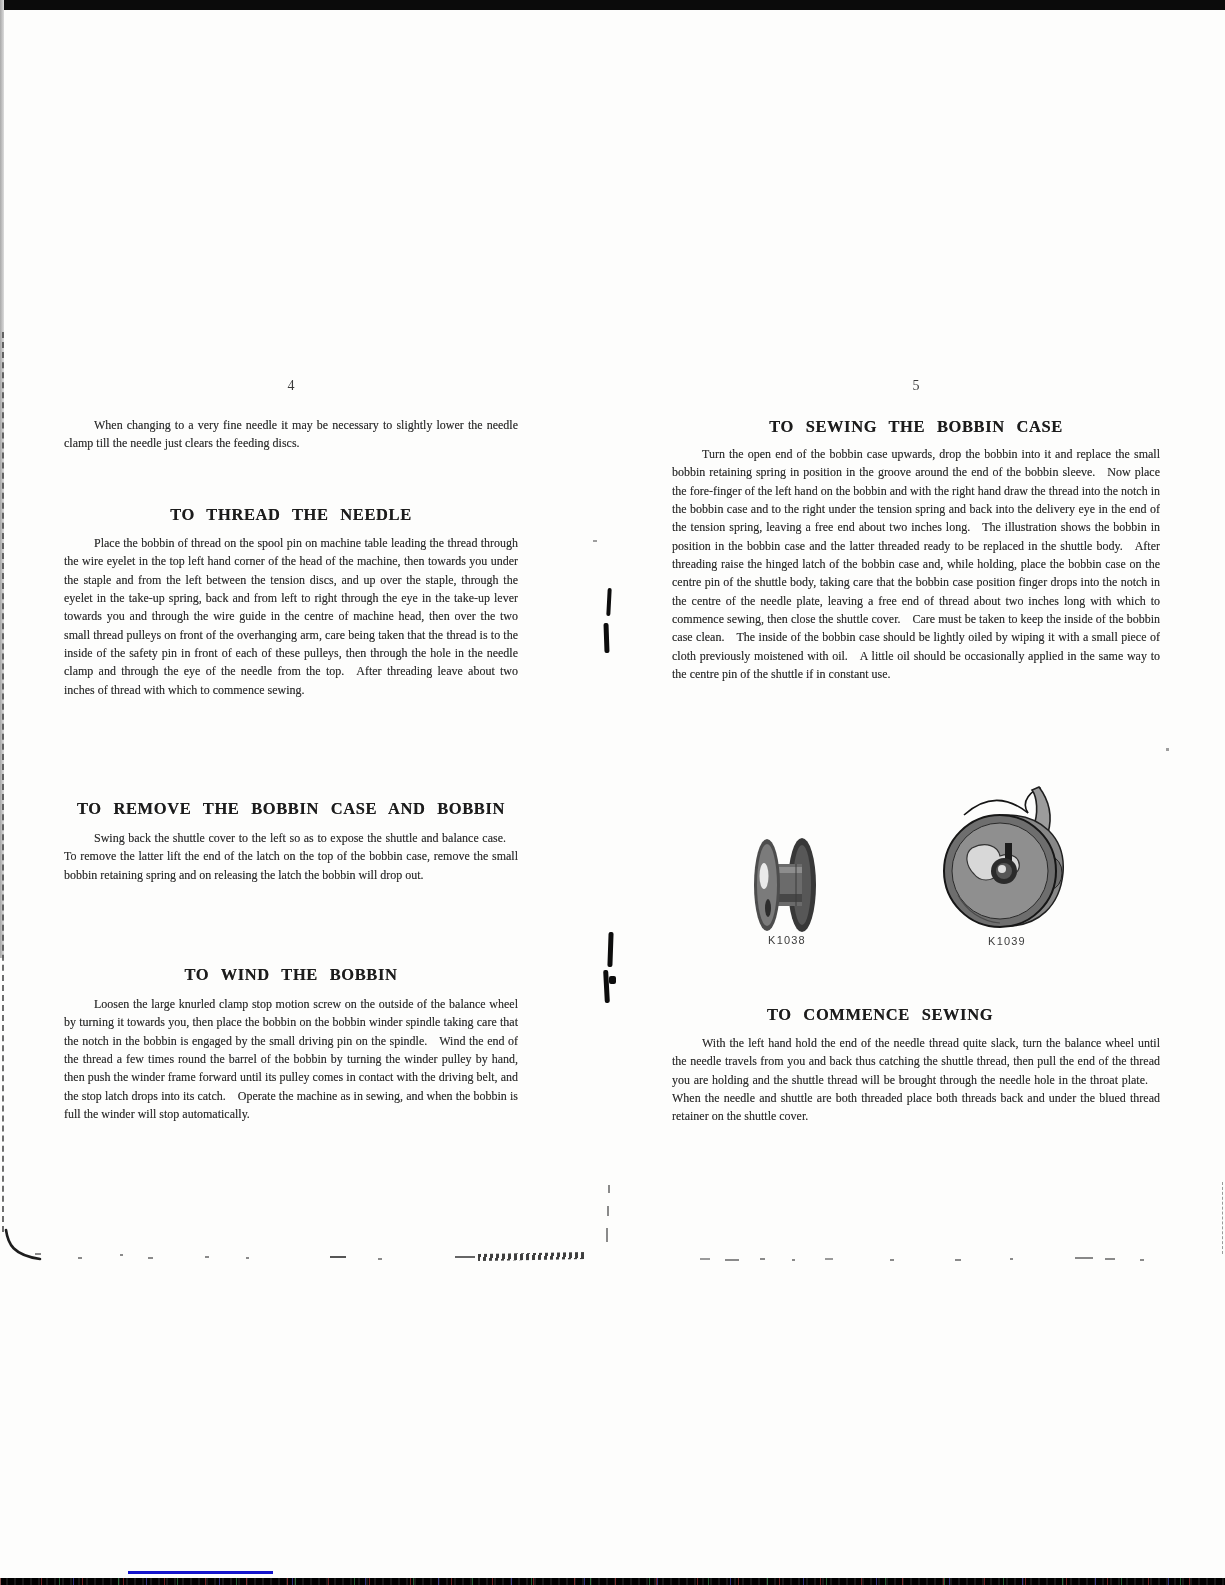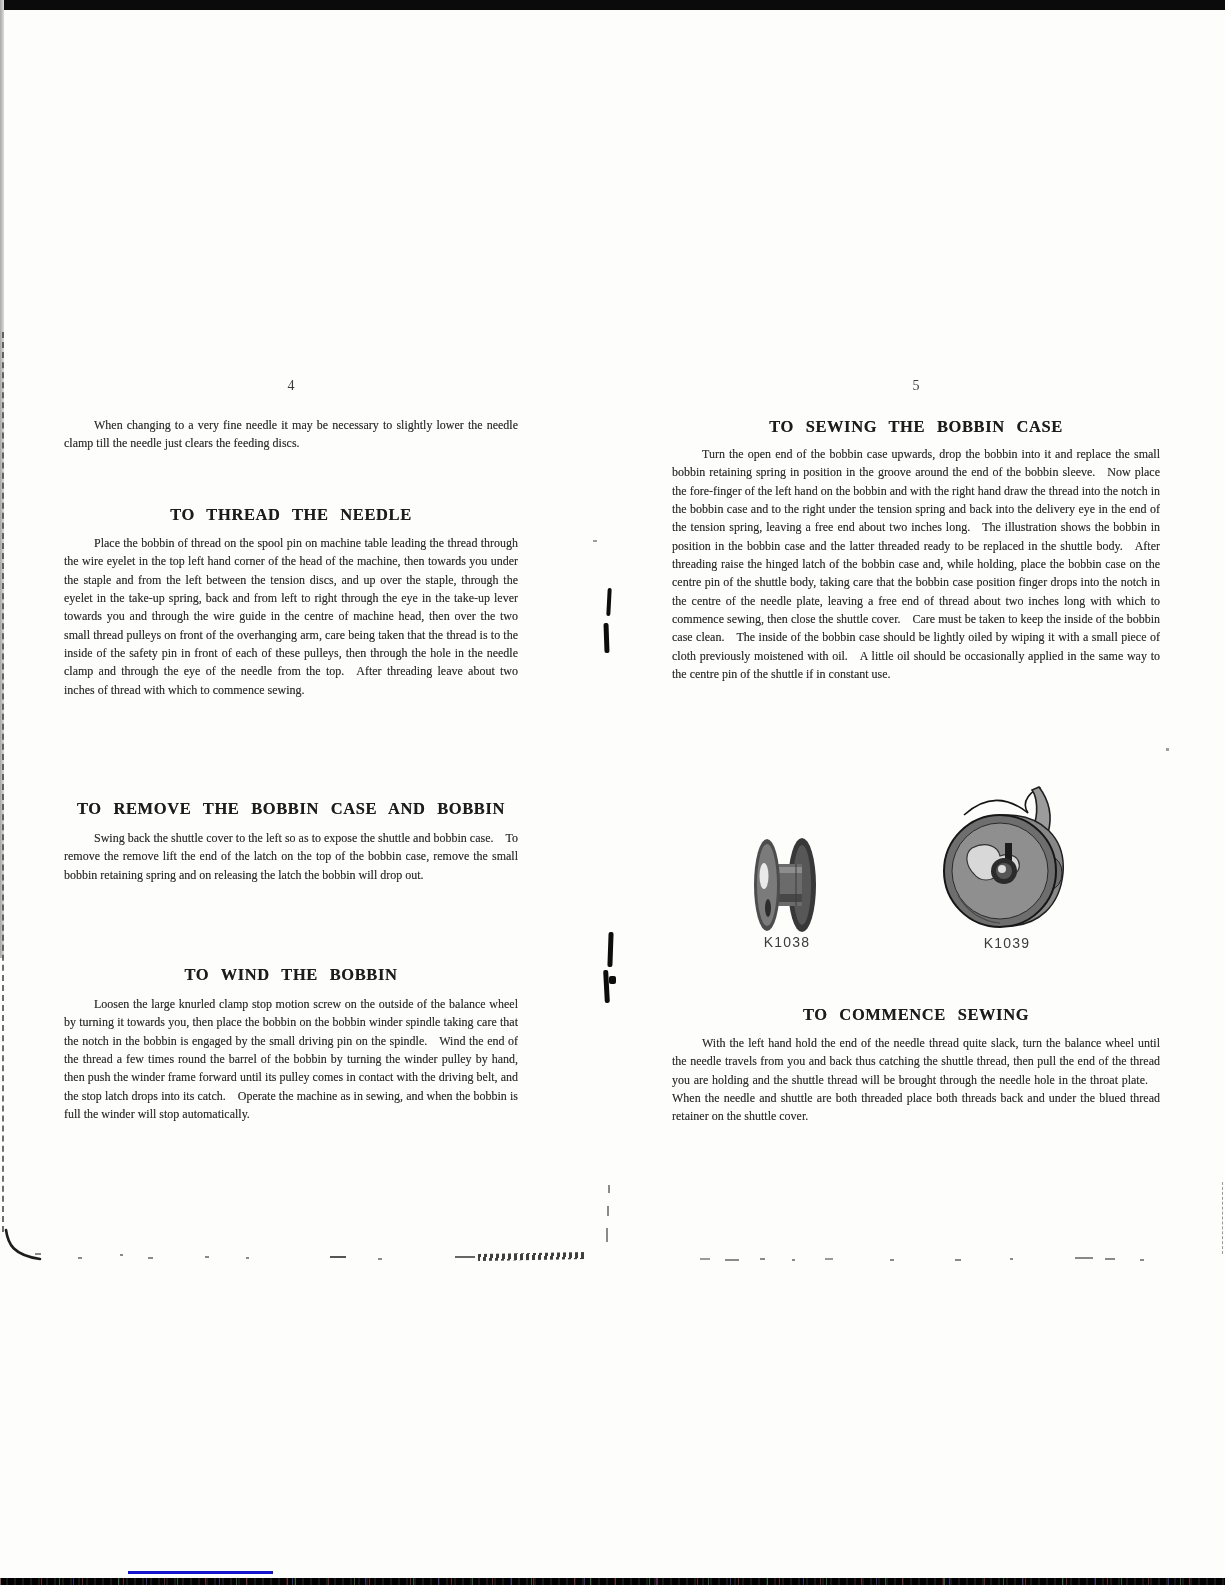--- a/index.html
+++ b/index.html
@@ -14,21 +14,21 @@
   .heading {
     font-weight:bold; font-size:16.5px; letter-spacing:0.6px; word-spacing:7px;
     text-align:center; color:#1c1c1c; text-shadow:0 0 0.5px rgba(20,20,20,.6);
   }
   .para {
     font-size:12px; line-height:18.35px; text-align:justify; text-indent:30px;
     color:#2e2e2e; text-shadow:0 0 0.5px rgba(45,45,45,.5);
   }
   .figlabel {
     font-family:"Liberation Sans","DejaVu Sans",sans-serif;
-    font-size:14px; letter-spacing:1.2px; text-align:center; color:#3c3c3c;
+    font-size:11px; letter-spacing:1.2px; text-align:center; color:#3c3c3c;
   }
   .topbar { left:0; top:318; width:1225px; height:10px; }
   .ink { position:absolute; background:#0d0d0d; border-radius:2px; }
   .speck { position:absolute; background:#8a8a8a; }
   .edge-strip { left:0; top:316; width:4px; height:958px;
     background:linear-gradient(to right,#a8a8a8,#dcdcdc); }
   .edge-line { left:2px; top:332px; height:900px; width:0;
     border-left:2px dashed #3f3f3f; opacity:.75; }
   .right-edge-line { left:1222px; top:1182px; height:72px; width:0;
     border-left:1px dashed #9a9a9a; }
@@ -51,21 +51,21 @@
   <div class="blk topbar" style="background-color: rgb(11, 11, 11);"></div>
 
   <div class="blk pagenum" style="left:64px; top:378px; width:454px;">4</div>
 
   <div class="blk para" style="left:64px; top:416px; width:454px;">When changing to a very fine needle it may be necessary to slightly lower the needle clamp till the needle just clears the feeding discs.</div>
 
   <div class="blk heading" style="left:64px; top:505px; width:454px;">TO THREAD THE NEEDLE</div>
   <div class="blk para" style="left:64px; top:534px; width:454px;">Place the bobbin of thread on the spool pin on machine table leading the thread through the wire eyelet in the top left hand corner of the head of the machine, then towards you under the staple and from the left between the tension discs, and up over the staple, through the eyelet in the take-up spring, back and from left to right through the eye in the take-up lever towards you and through the wire guide in the centre of machine head, then over the two small thread pulleys on front of the overhanging arm, care being taken that the thread is to the inside of the safety pin in front of each of these pulleys, then through the hole in the needle clamp and through the eye of the needle from the top. After threading leave about two inches of thread with which to commence sewing.</div>
 
   <div class="blk heading" style="left:64px; top:799px; width:454px;">TO REMOVE THE BOBBIN CASE AND BOBBIN</div>
-  <div class="blk para" style="left:64px; top:829px; width:454px;">Swing back the shuttle cover to the left so as to expose the shuttle and bobbin case. To remove the remove lift the end of the latch on the top of the bobbin case, remove the small bobbin retaining spring and on releasing the latch the bobbin will drop out.</div>
+  <div class="blk para" style="left:64px; top:829px; width:454px;">Swing back the shuttle cover to the left so as to expose the shuttle and balance case. To remove the latter lift the end of the latch on the top of the bobbin case, remove the small bobbin retaining spring and on releasing the latch the bobbin will drop out.</div>
 
   <div class="blk heading" style="left:64px; top:965px; width:454px;">TO WIND THE BOBBIN</div>
   <div class="blk para" style="left:64px; top:995px; width:454px;">Loosen the large knurled clamp stop motion screw on the outside of the balance wheel by turning it towards you, then place the bobbin on the bobbin winder spindle taking care that the notch in the bobbin is engaged by the small driving pin on the spindle. Wind the end of the thread a few times round the barrel of the bobbin by turning the winder pulley by hand, then push the winder frame forward until its pulley comes in contact with the driving belt, and the stop latch drops into its catch. Operate the machine as in sewing, and when the bobbin is full the winder will stop automatically.</div>
 
   <div class="blk pagenum" style="left:672px; top:378px; width:488px;">5</div>
 
   <div class="blk heading" style="left:672px; top:417px; width:488px;">TO SEWING THE BOBBIN CASE</div>
   <div class="blk para" style="left:672px; top:445px; width:488px;">Turn the open end of the bobbin case upwards, drop the bobbin into it and replace the small bobbin retaining spring in position in the groove around the end of the bobbin sleeve. Now place the fore-finger of the left hand on the bobbin and with the right hand draw the thread into the notch in the bobbin case and to the right under the tension spring and back into the delivery eye in the end of the tension spring, leaving a free end about two inches long. The illustration shows the bobbin in position in the bobbin case and the latter threaded ready to be replaced in the shuttle body. After threading raise the hinged latch of the bobbin case and, while holding, place the bobbin case on the centre pin of the shuttle body, taking care that the bobbin case position finger drops into the notch in the centre of the needle plate, leaving a free end of thread about two inches long with which to commence sewing, then close the shuttle cover. Care must be taken to keep the inside of the bobbin case clean. The inside of the bobbin case should be lightly oiled by wiping it with a small piece of cloth previously moistened with oil. A little oil should be occasionally applied in the same way to the centre pin of the shuttle if in constant use.</div>
 
   <svg class="blk" style="left:750px; top:836px;" width="74" height="98" viewBox="0 0 74 98">
@@ -94,21 +94,21 @@
     <circle cx="58" cy="86" r="48" fill="#8f8f8f" stroke="#2a2a2a" stroke-width="1"></circle>
     <path d="M30 63 C 44 56, 56 61, 58 71 C 70 67, 79 73, 77 83 C 75 91, 64 93, 56 89 C 50 97, 38 97, 32 89 C 24 81, 22 69, 30 63 Z" fill="#d8d8d8" stroke="#333" stroke-width="1.2"></path>
     <rect x="63" y="58" width="7" height="22" fill="#1c1c1c"></rect>
     <circle cx="62" cy="86" r="13" fill="#2b2b2b"></circle>
     <circle cx="62" cy="86" r="8" fill="#565656"></circle>
     <circle cx="60" cy="84" r="4" fill="#dedede"></circle>
     <path d="M16 110 A 52 52 0 0 0 58 138" stroke="#4a4a4a" fill="none" stroke-width="1.2"></path>
   </svg>
   <div class="blk figlabel" style="left:942px; top:935px; width:130px;">K1039</div>
 
-  <div class="blk heading" style="left:672px; top:1005px; width:488px;">TO COMMENCE SEWING</div>
+  <div class="blk heading" style="left:636px; top:1005px; width:488px;">TO COMMENCE SEWING</div>
   <div class="blk para" style="left:672px; top:1034px; width:488px;">With the left hand hold the end of the needle thread quite slack, turn the balance wheel until the needle travels from you and back thus catching the shuttle thread, then pull the end of the thread you are holding and the shuttle thread will be brought through the needle hole in the throat plate. When the needle and shuttle are both threaded place both threads back and under the blued thread retainer on the shuttle cover.</div>
 
   <div class="blk edge-strip"></div>
   <div class="blk edge-line"></div>
   <svg class="blk" style="left:4px; top:1228px;" width="44" height="36" viewBox="0 0 44 36">
     <path d="M2 2 C 4 16, 9 27, 36 31" stroke="#1d1d1d" stroke-width="2.6" fill="none" stroke-linecap="round"></path>
   </svg>
 
   <div class="ink" style="left:607px; top:588px; width:4px; height:28px; transform:rotate(3deg);"></div>
   <div class="ink" style="left:604px; top:623px; width:5px; height:30px; transform:rotate(-2deg);"></div>

